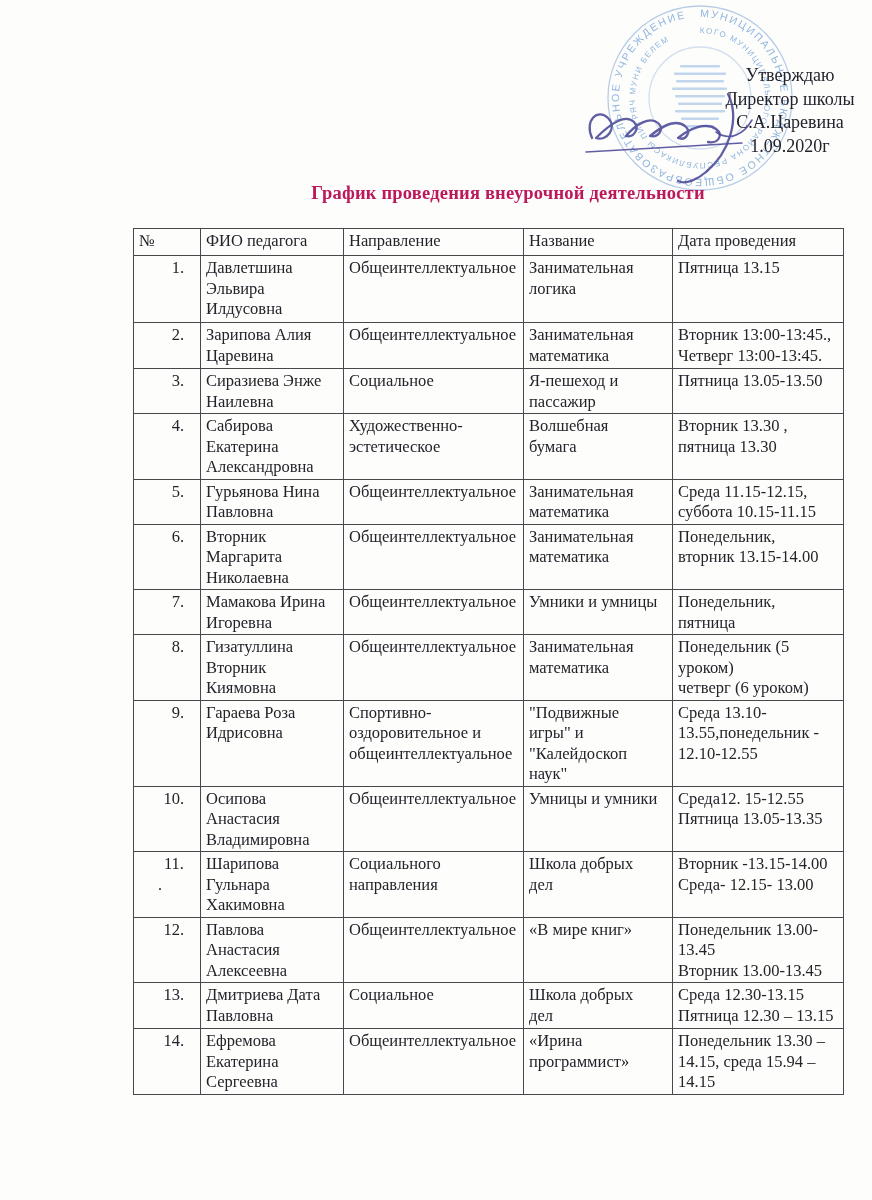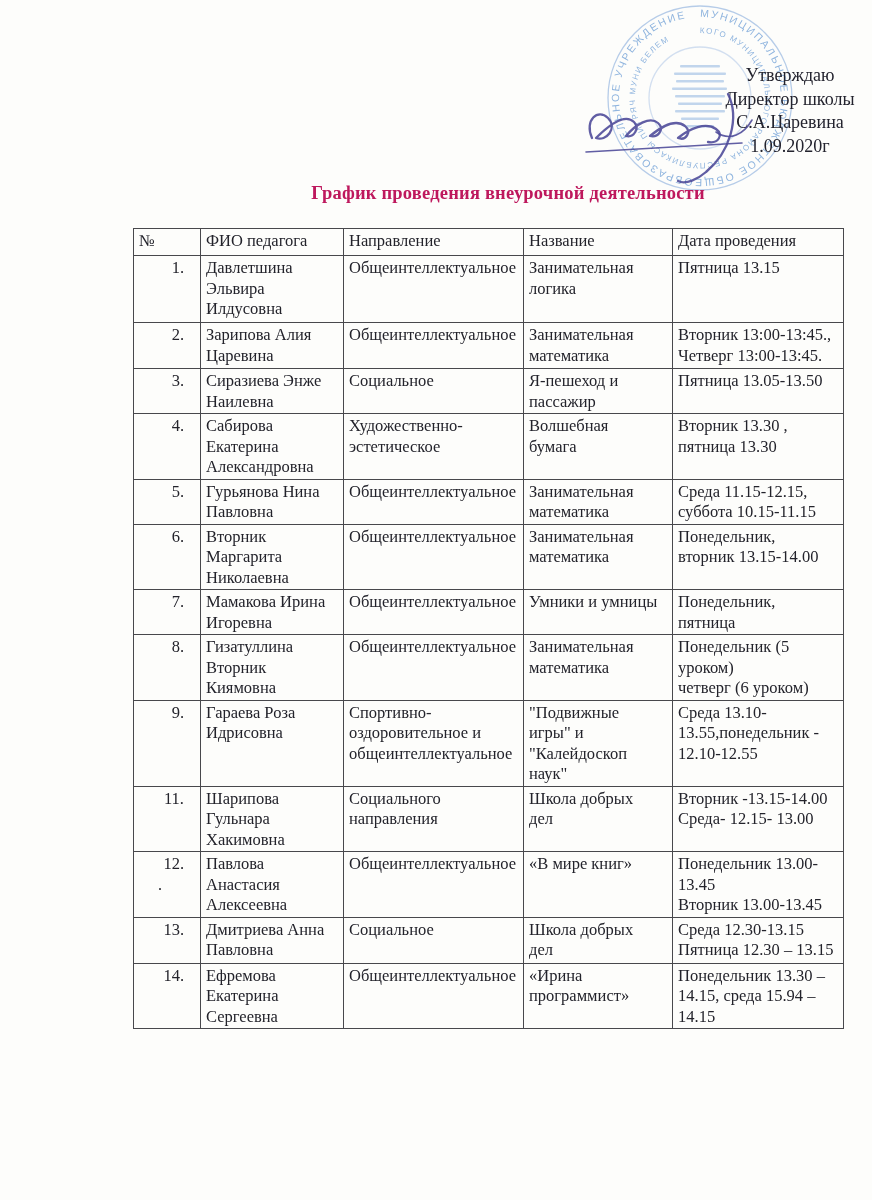--- a/index.html
+++ b/index.html
@@ -217,20 +217,30 @@
 оздоровительное  и
 общеинтеллектуальное</td>
           <td class="c3">"Подвижные
 игры" и
 "Калейдоскоп
 наук"</td>
           <td class="c4">Среда 13.10-
 13.55,понедельник -
 12.10-12.55</td>
         </tr>
+        <tr style="height: 62px;">
+          <td class="c0">10.</td>
+          <td class="c1">Осипова
+Анастасия
+Владимировна</td>
+          <td class="c2">Общеинтеллектуальное</td>
+          <td class="c3">Умницы и умники</td>
+          <td class="c4">Среда12. 15-12.55
+Пятница 13.05-13.35</td>
+        </tr>
         <tr style="height: 63px;">
           <td class="c0">11.</td>
           <td class="c1">Шарипова
 Гульнара
 Хакимовна</td>
           <td class="c2">Социального
 направления</td>
           <td class="c3">Школа добрых
 дел</td>
           <td class="c4">Вторник -13.15-14.00
@@ -242,21 +252,21 @@
 Анастасия
 Алексеевна</td>
           <td class="c2">Общеинтеллектуальное</td>
           <td class="c3">«В мире книг»</td>
           <td class="c4">Понедельник 13.00-
 13.45
 Вторник 13.00-13.45</td>
         </tr>
         <tr style="height: 46px;">
           <td class="c0">13.</td>
-          <td class="c1">Дмитриева Анна
+          <td class="c1">Дмитриева Дата
 Павловна</td>
           <td class="c2">Социальное</td>
           <td class="c3">Школа добрых
 дел</td>
           <td class="c4">Среда 12.30-13.15
 Пятница 12.30 – 13.15</td>
         </tr>
         <tr style="height: 62px;">
           <td class="c0">14.</td>
           <td class="c1">Ефремова

